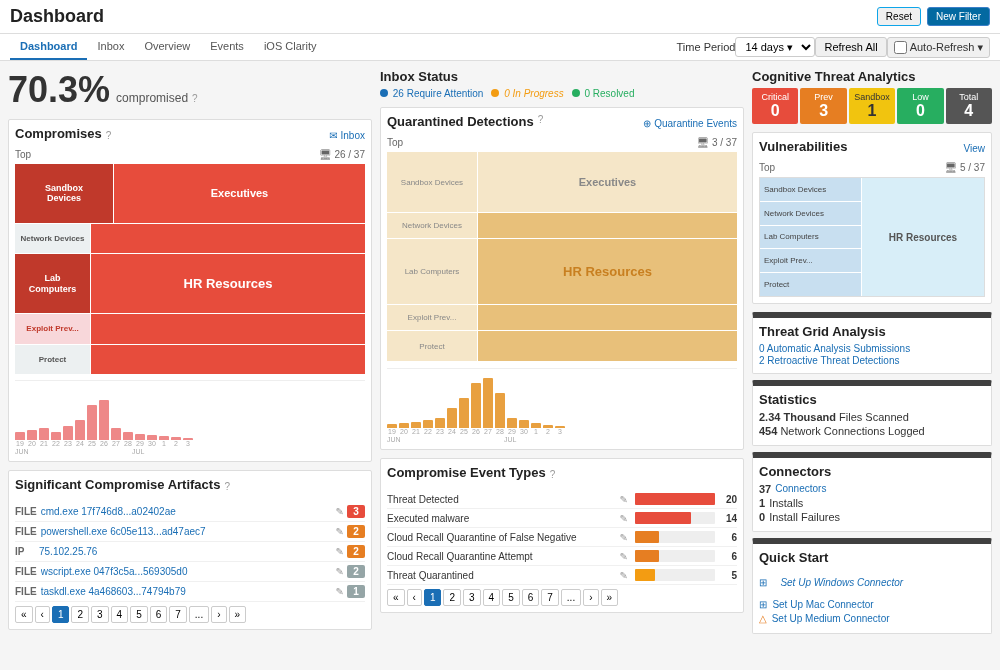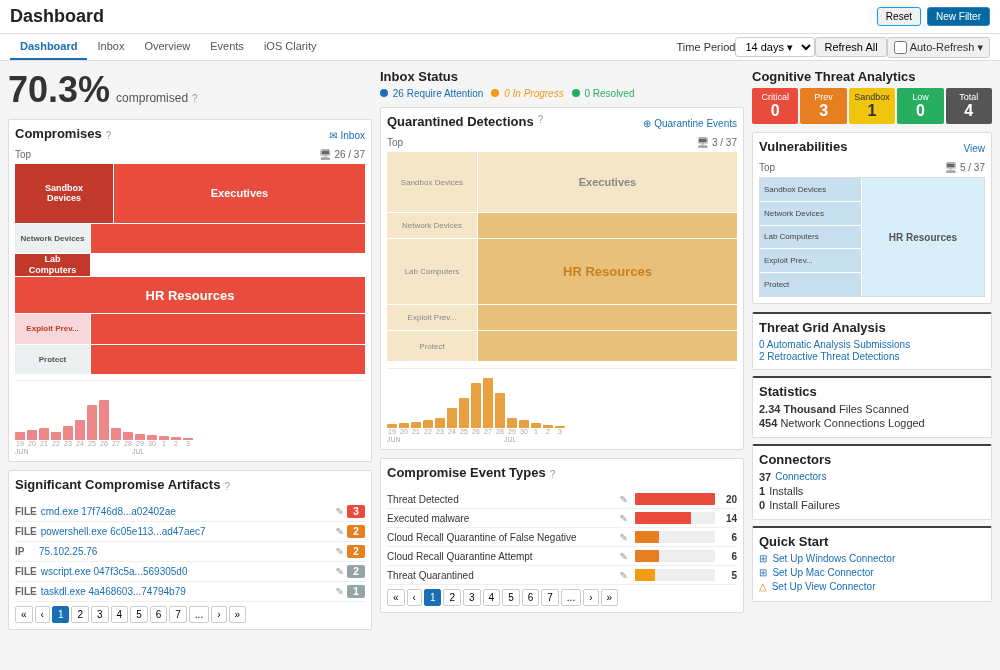--- a/index.html
+++ b/index.html
@@ -93,21 +93,21 @@
     .quick-icon-mac { color: #1a6eb5; }
     .quick-icon-linux { color: #e67e22; }
     
     .inbox-status { margin-bottom: 6px; font-size: 10px; display: flex; gap: 8px; }
     .inbox-att { color: #1a6eb5; }
     .inbox-prog { color: #f39c12; font-style: italic; }
     .inbox-res { color: #27ae60; }
 
     .view-link { color: #1a6eb5; font-size: 10px; cursor: pointer; }
     
-    .section-divider { margin: 6px 0; border-top: 2px solid #404040; padding-top: 6px; }
+    .section-divider { margin: 6px 0; border-top: 6px solid #404040; padding-top: 6px; }
     
     .connector-item { font-size: 11px; margin: 2px 0; display: flex; gap: 4px; }
     .connector-num { font-weight: bold; }
   </style>
 </head>
 <body>
 
 <div class="top-bar">
   <div class="top-bar-left">
     <h1>Dashboard</h1>
@@ -184,21 +184,21 @@
           </div>
         </div>
 
         <div style="display:flex; gap:1px; height:30px;">
           <div style="width:75px; background:#ecf0f1; display:flex;align-items:center;justify-content:center;" class="treemap-cell">
             <span style="font-size:8px; color:#555;">Network Devices</span>
           </div>
           <div style="flex:1; background:#e74c3c;" class="treemap-cell"></div>
         </div>
 
-        <div style="display:flex; gap:1px; height:60px;flex-direction:column;">
+        <div style="display:flex; gap:1px; height:60px;">
           <div style="width:75px; background:#c0392b; display:flex;align-items:center;justify-content:center;" class="treemap-cell">
             <span style="font-size:9px; color:#fff; text-align:center; line-height:1.2;">Lab<br>Computers</span>
           </div>
           <div style="flex:1; background:#e74c3c; display:flex;align-items:center;justify-content:center;" class="treemap-cell">
             <span style="font-size:13px; color:#fff; font-weight:bold;">HR Resources</span>
           </div>
         </div>
 
         <div style="display:flex; gap:1px; height:30px;">
           <div style="width:75px; background:#f8d7da; display:flex;align-items:center;justify-content:center;" class="treemap-cell">
@@ -591,26 +591,26 @@
       <div class="connector-item">
         <span class="connector-num">0</span>
         <span>Install Failures</span>
       </div>
     </div>
 
     <div class="card section-divider">
       <div class="section-title" style="margin-bottom:4px;">Quick Start</div>
       <div class="quick-item">
         <span class="quick-icon-win">⊞</span>
-        <a class="link-item" style="margin:0;">Set Up Windows Connector</a>
+        <a class="link-item" style="margin:8px;font-style:italic;">Set Up Windows Connector</a>
       </div>
       <div class="quick-item">
         <span class="quick-icon-mac">⊞</span>
         <a class="link-item" style="margin:0;">Set Up Mac Connector</a>
       </div>
       <div class="quick-item">
         <span class="quick-icon-linux">△</span>
-        <a class="link-item" style="margin:0;">Set Up View Connector</a>
+        <a class="link-item" style="margin:0;">Set Up Medium Connector</a>
       </div>
     </div>
 
   </div>
 </div>
 
 </body></html>

